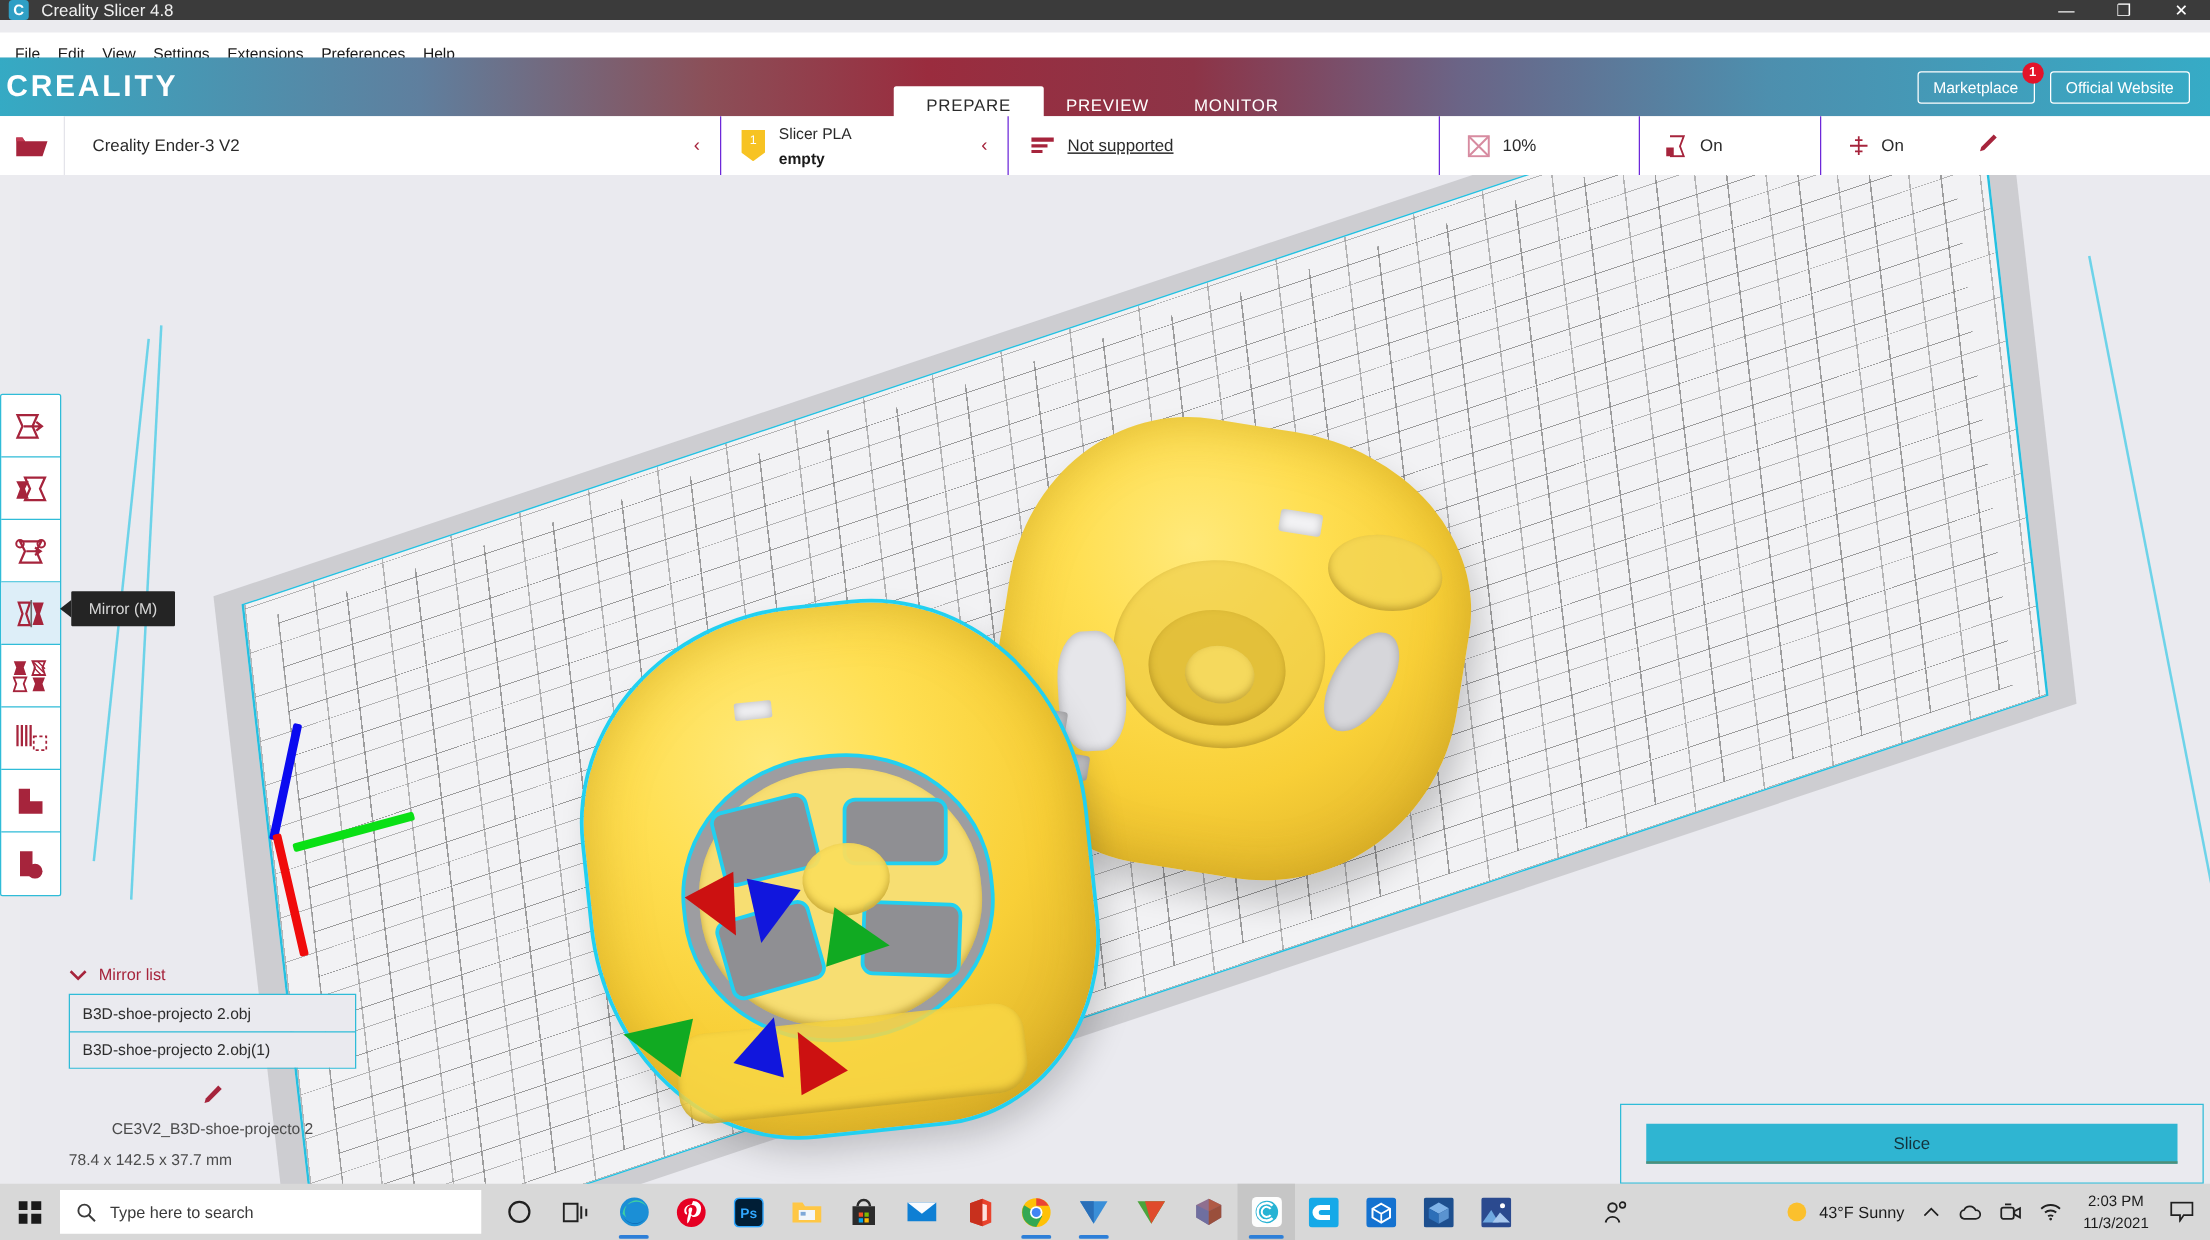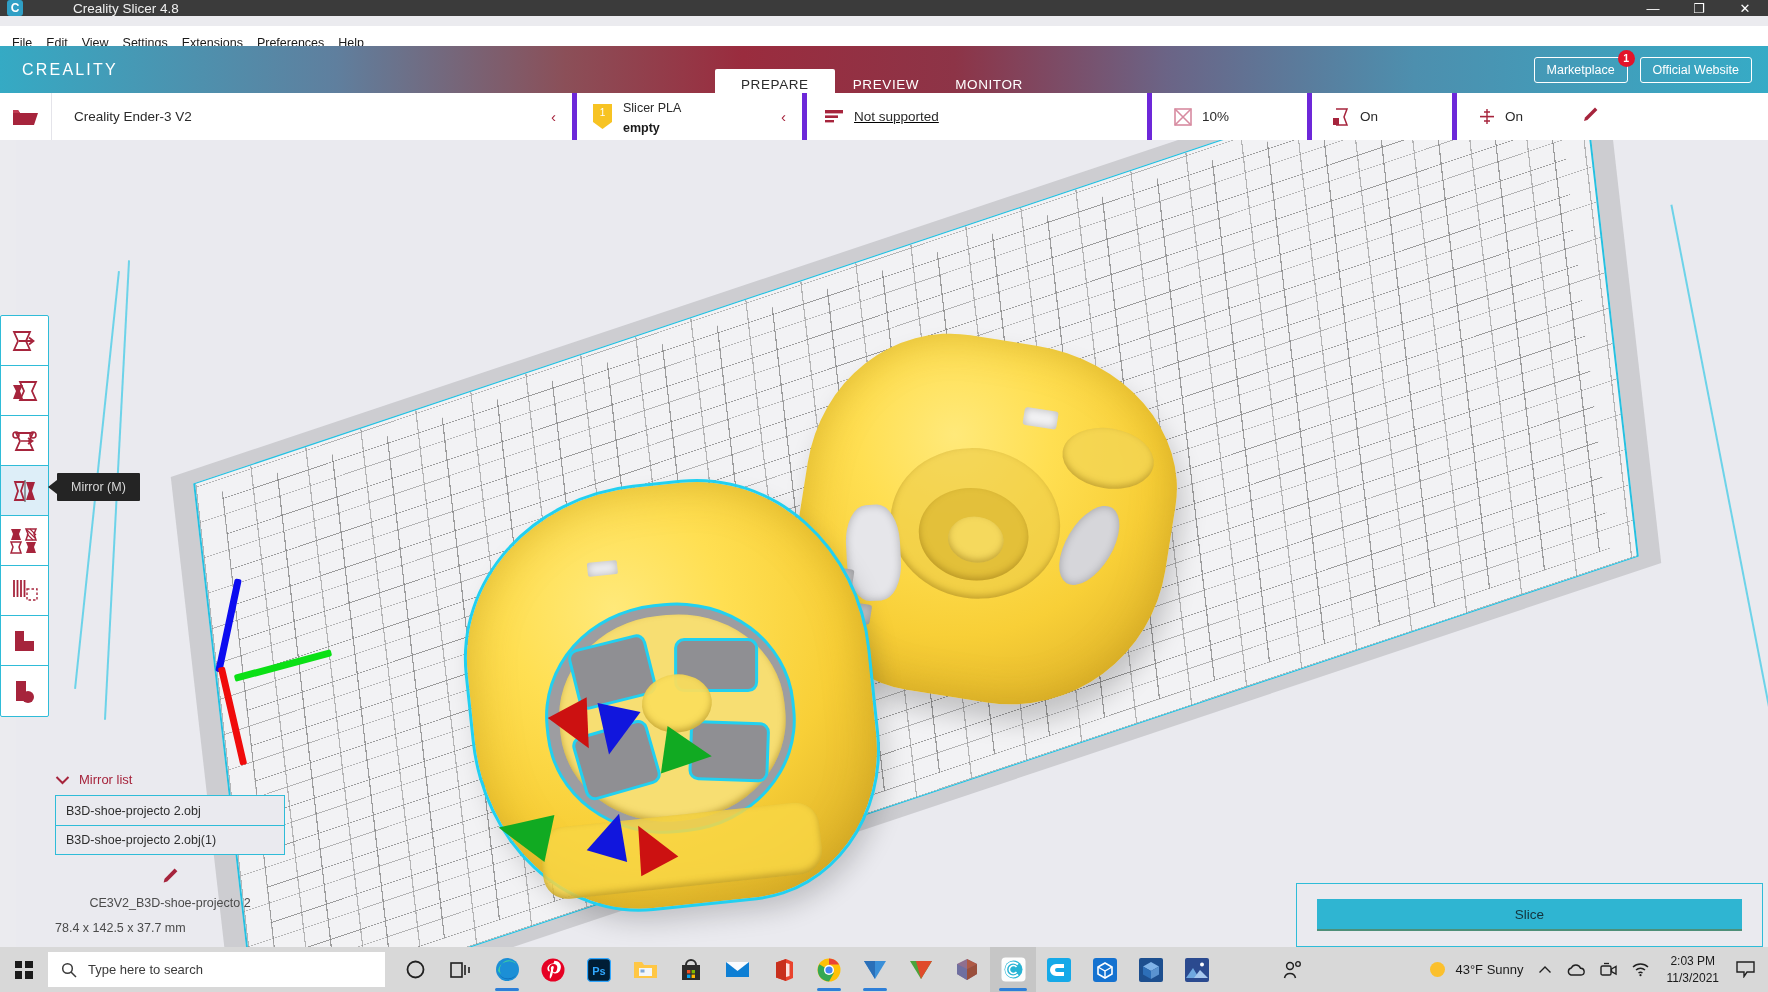--- a/index.html
+++ b/index.html
@@ -6,21 +6,21 @@
   html, body {
     width: 1768px; height: 992px; overflow: hidden;
     font-family: "Liberation Sans", sans-serif;
     background: #ebebef;
   }
   #app { position: relative; width: 1768px; height: 992px; }
 
   
   .titlebar {
     position: absolute; top: 0; left: 0; width: 1768px; height: 16px;
-    background: #3b3b3b; display: flex; align-items: center; gap: 40px;
+    background: #3b3b3b; display: flex; align-items: center;
   }
   .tb-logo {
     width: 16px; height: 16px; margin-left: 7px; border-radius: 3px;
     background: #2f9fc5; position: relative; flex: none;
   }
   .tb-logo::after {
     content: "C"; position: absolute; inset: 0; color: #fff;
     font-size: 12px; font-weight: bold; text-align: center; line-height: 16px;
   }
   .tb-title { color: #f0f0f0; font-size: 13.5px; margin-left: 10px; }
@@ -40,22 +40,22 @@
   }
 
   
   .brandbar {
     position: absolute; top: 46px; left: 0; width: 1768px; height: 47px;
     background: linear-gradient(90deg,#35aac4 0%, #5f7f9e 19%, #8b4f58 32%,
                 #9a2c3e 42%, #8d3447 54%, #6b6486 66%, #4d8fae 80%, #36abc6 100%);
     display: flex; align-items: center;
   }
   .brand-logo {
-    margin-left: 22px; color: #ffffff; font-size: 16px;
-    letter-spacing: 2.2px; font-weight: normal;
+    margin-left: 5px; color: #ffffff; font-size: 24px;
+    letter-spacing: 2.2px; font-weight: bold;
   }
   .brand-tabs { position: absolute; left: 715px; display: flex; align-items: center; height: 47px; margin-top: 29px; }
   .brand-tab {
     font-size: 13.5px; color: #ffffff; letter-spacing: 0.6px;
     padding: 0 18px; height: 31px; line-height: 31px;
   }
   .brand-tab.active {
     background: #ffffff; color: #2b2b2b; border-radius: 2px; padding: 0 26px;
   }
   .brand-right {
@@ -75,21 +75,21 @@
   .settingsbar {
     position: absolute; top: 93px; left: 0; width: 1768px; height: 47px;
     background: #ffffff; display: flex; align-items: stretch;
   }
   .open-btn {
     width: 52px; background: #ffffff; display: flex; align-items: center;
     justify-content: center; border-right: 1px solid #e4e4ea;
   }
   .seg {
     display: flex; align-items: center; height: 47px; position: relative;
-    border-right: 5px solid #6d28d9;
+    border-right: 1px solid #6d28d9;
   }
   .seg-printer { width: 525px; padding-left: 22px; }
   .seg-material { width: 230px; padding-left: 16px; }
   .seg-profile { width: 345px; padding-left: 18px; text-decoration: underline; }
   .seg-infill { width: 160px; padding-left: 22px; }
   .seg-support { width: 145px; padding-left: 20px; }
   .seg-adhesion { width: 160px; padding-left: 22px; border-right: none; }
   .seg-label { font-size: 13.5px; color: #2a2a2a; }
   .chev {
     position: absolute; right: 16px; color: #a6243c; font-size: 15px;

